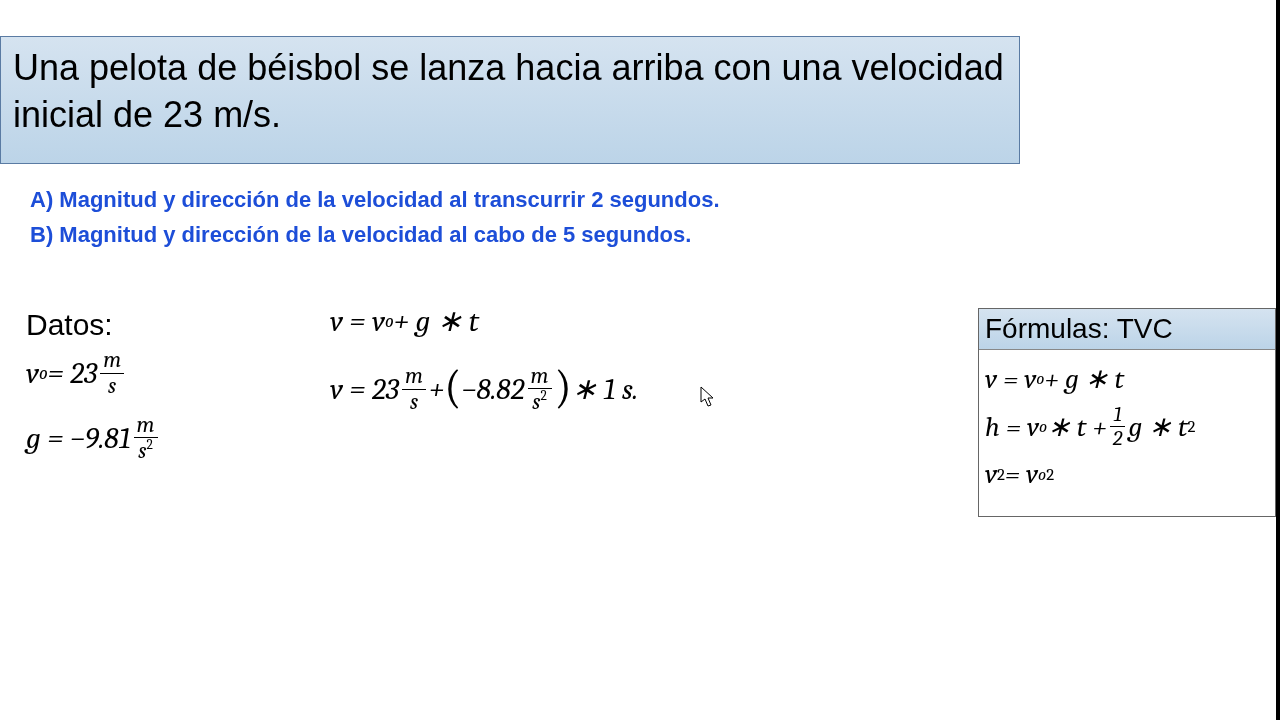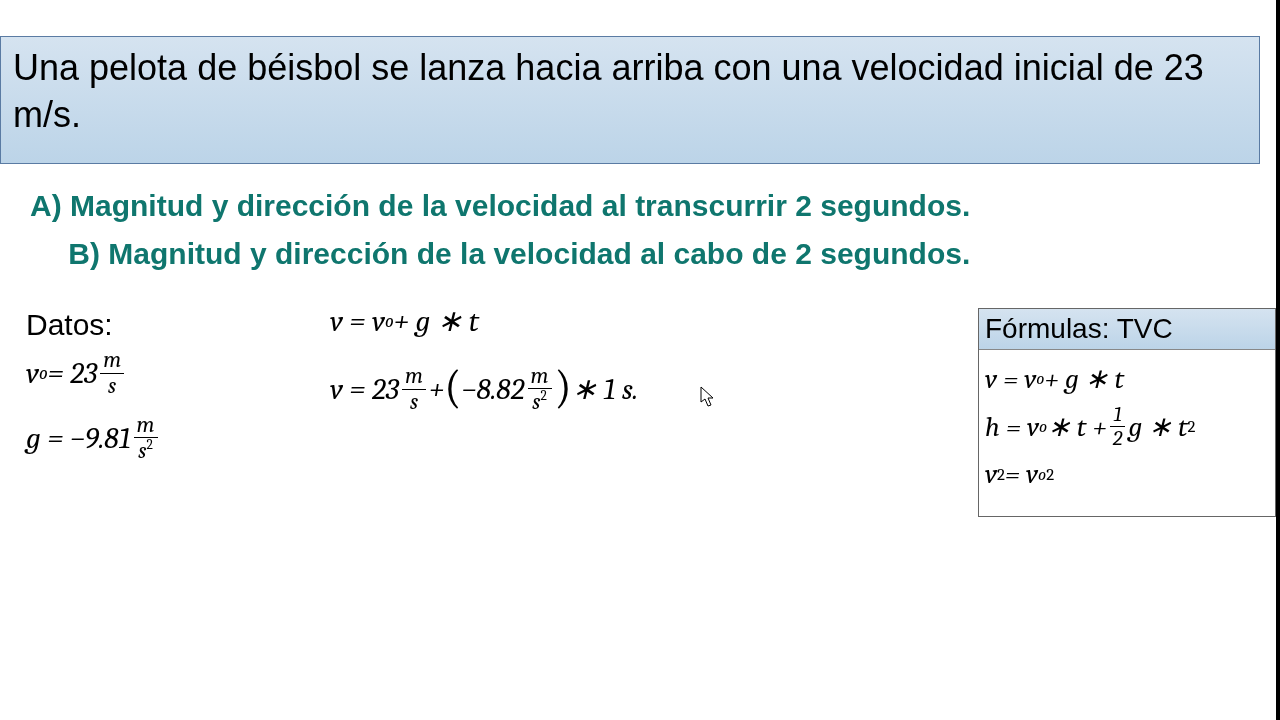--- a/index.html
+++ b/index.html
@@ -8,38 +8,37 @@
     width: 1280px;
     height: 720px;
     background: #fff;
     position: relative;
     overflow: hidden;
   }
   .problem-statement {
     position: absolute;
     left: 0;
     top: 36px;
-    width: 1260px;
+    width: 1020px;
     height: 128px;
     background: linear-gradient(to bottom, #d5e3f0, #bcd4e8);
     border: 1px solid #5a7ba3;
     padding: 8px 12px;
     font-size: 36px;
     line-height: 1.3;
     color: #000;
   }
   .questions {
     position: absolute;
     left: 30px;
     top: 182px;
-    font-size: 30px;
+    font-size: 22px;
     font-weight: bold;
     line-height: 1.6;
-    color: #0f766e;
-    text-align: right;
+    color: #1d4ed8;
   }
   .datos {
     position: absolute;
     left: 26px;
     top: 308px;
     font-size: 30px;
     font-style: italic;
     font-family: 'Cambria Math', Cambria, 'Times New Roman', serif;
     color: #000;
   }
@@ -115,21 +114,21 @@
 </style>
 </head>
 <body>
 
 <div class="problem-statement">
   <span>Una pelota de béisbol se lanza hacia arriba con una velocidad inicial de 23 m/s.</span>
 </div>
 
 <div class="questions">
   <div>A) Magnitud y dirección de la velocidad al transcurrir 2 segundos.</div>
-  <div>B) Magnitud y dirección de la velocidad al cabo de 2 segundos.</div>
+  <div>B) Magnitud y dirección de la velocidad al cabo de 5 segundos.</div>
 </div>
 
 <div class="datos">
   <div class="datos-title">Datos:</div>
   <div class="datos-line">
     <span>v</span>
       <span class="sub">o</span>
       <span> = 23 </span>
     <span class="frac">
       <span class="num">m</span>

